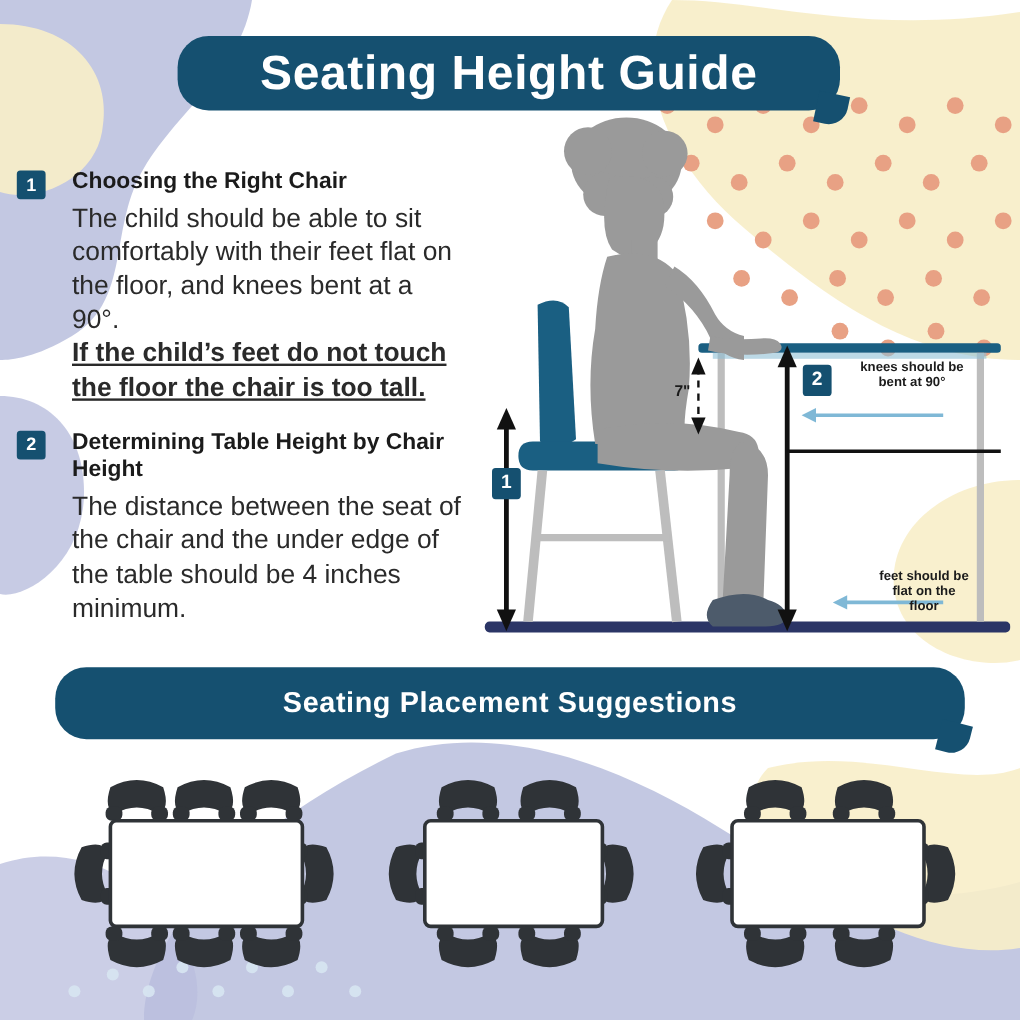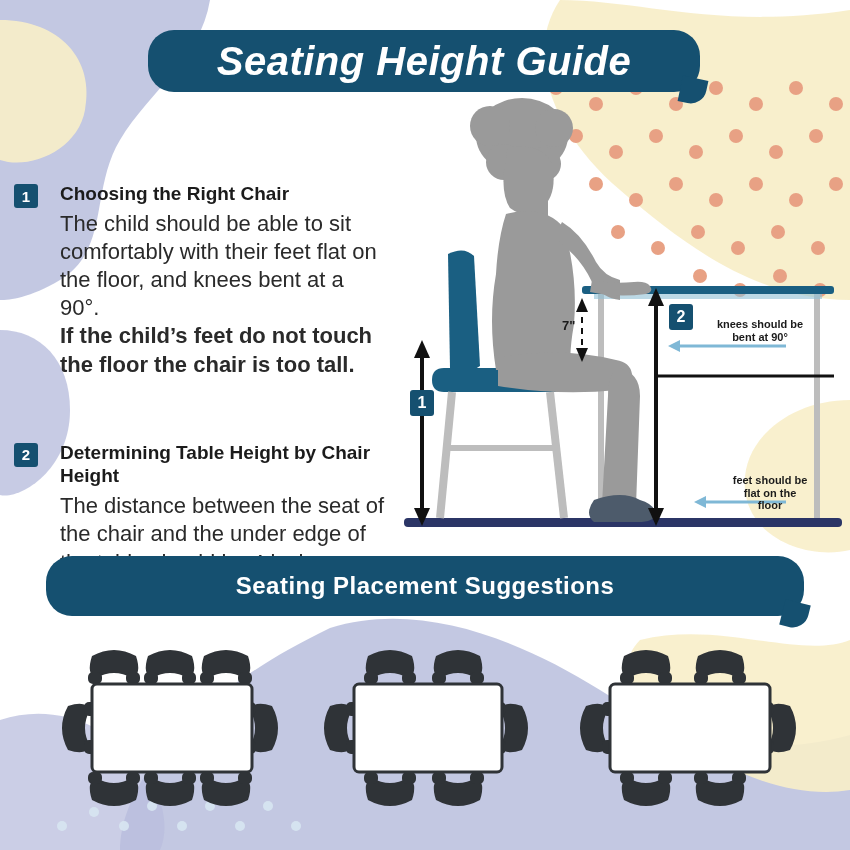--- a/index.html
+++ b/index.html
@@ -19,21 +19,20 @@
     font-weight:bold;
     display:flex; align-items:center; justify-content:center;
     border-radius:26px;
     letter-spacing:0.5px;
     text-align:center;
     box-shadow:0 0 0 0 rgba(0,0,0,0);
   }
   #banner-top {
     left:148px; top:30px; width:552px; height:62px;
     font-size:40px;
-    font-style:italic;
   }
   #banner-bottom {
     left:46px; top:556px; width:758px; height:60px;
     font-size:24px;
   }
   .banner .tail {
     position:absolute; width:26px; height:26px; background:#155070;
     border-radius:0 0 16px 0;
   }
   #banner-top .tail  { right:-6px; bottom:-12px; transform:rotate(12deg); }
@@ -43,29 +42,29 @@
   .steps { position:absolute; left:14px; top:140px; width:372px; }
   .step { position:relative; margin-bottom:10px; }
   .step-num {
     position:absolute; left:0; top:2px;
     width:24px; height:24px;
     background:#155070; color:#fff;
     font-size:15px; font-weight:bold;
     display:flex; align-items:center; justify-content:center;
     border-radius:3px;
   }
-  .step-body { margin-left:46px;margin-top:42px; }
+  .step-body { margin-left:46px; }
   .step-head {
     font-size:19px; font-weight:bold; color:#1b1b1b; line-height:1.25;
     margin-bottom:4px;
   }
   .step-text {
     font-size:22px; color:#2a2a2a; line-height:1.28;
   }
-  .step-text.bold { font-weight:bold; }
+  .step-text.bold { font-weight:bold;text-decoration:underline; }
   .gap { height:10px; }
 
   
   .figure { position:absolute; left:386px; top:96px; width:456px; height:440px; }
   .fig-label {
     position:absolute;
     background:#155070; color:#fff; font-weight:bold; font-size:16px;
     width:24px; height:26px; border-radius:3px;
     display:flex; align-items:center; justify-content:center;
   }
@@ -251,21 +250,21 @@
         <line x1="400" y1="406" x2="318" y2="406"></line>
       </g>
       <polygon points="308,406 320,400 320,412" fill="#7fb8d6"></polygon>
     </svg>
 
     
     <div class="fig-label" style="left:24px; top:294px;">1</div>
     <div class="fig-label" style="left:283px; top:208px;">2</div>
     <div class="dim-text" style="left:176px; top:222px;">7"</div>
 
-    <div class="callout" style="left:314px; top:222px; width:120px;">
+    <div class="callout" style="left:314px; top:204px; width:120px;">
       <div>knees should be</div>
       <div>bent at 90°</div>
     </div>
 
     <div class="callout" style="left:324px; top:378px; width:120px;text-align:center;">
       <div>feet should be</div>
       <div>flat on the</div>
       <div>floor</div>
     </div>
   </div>

